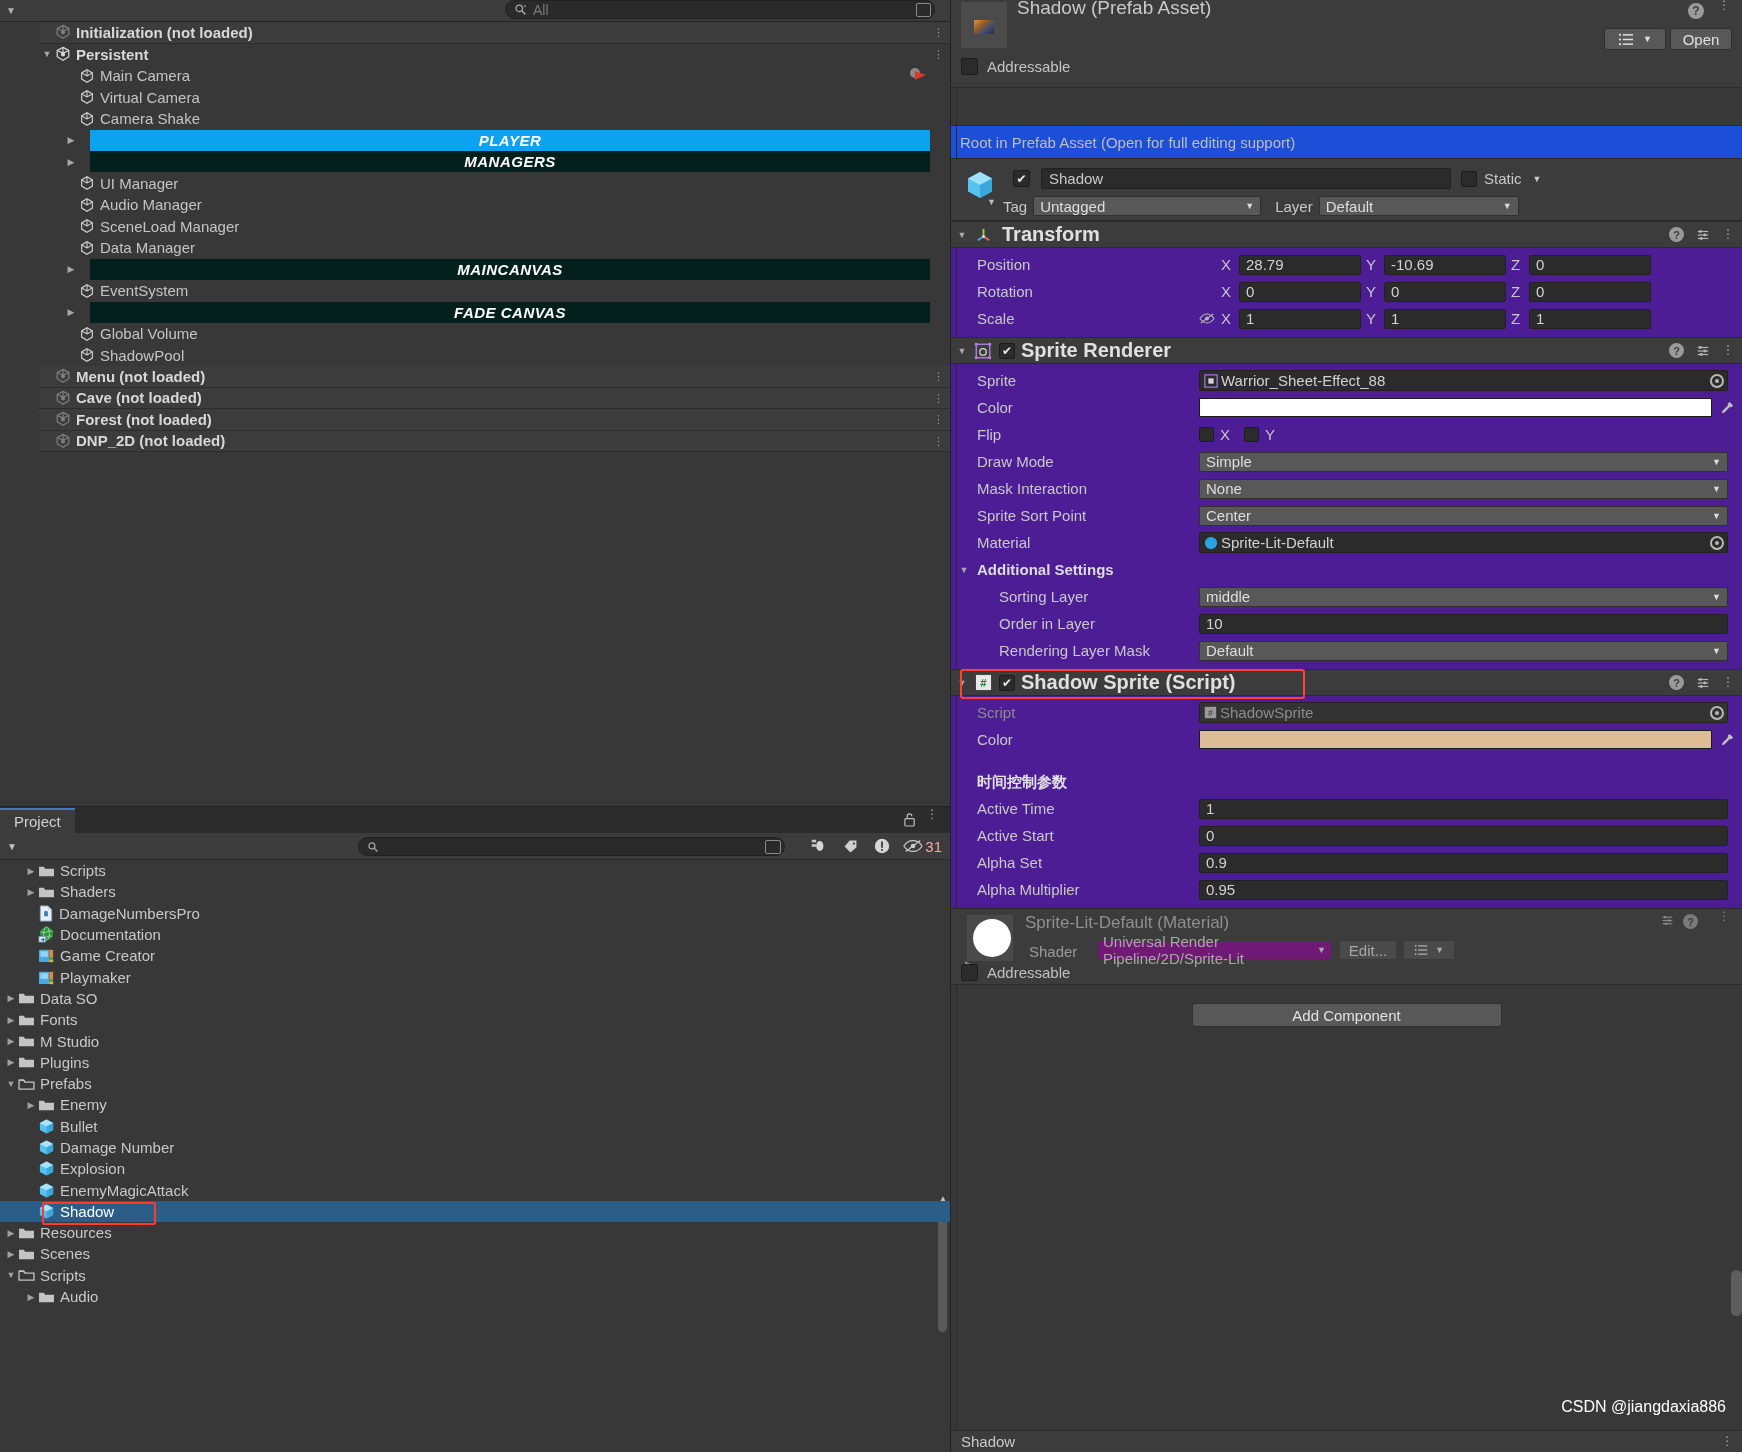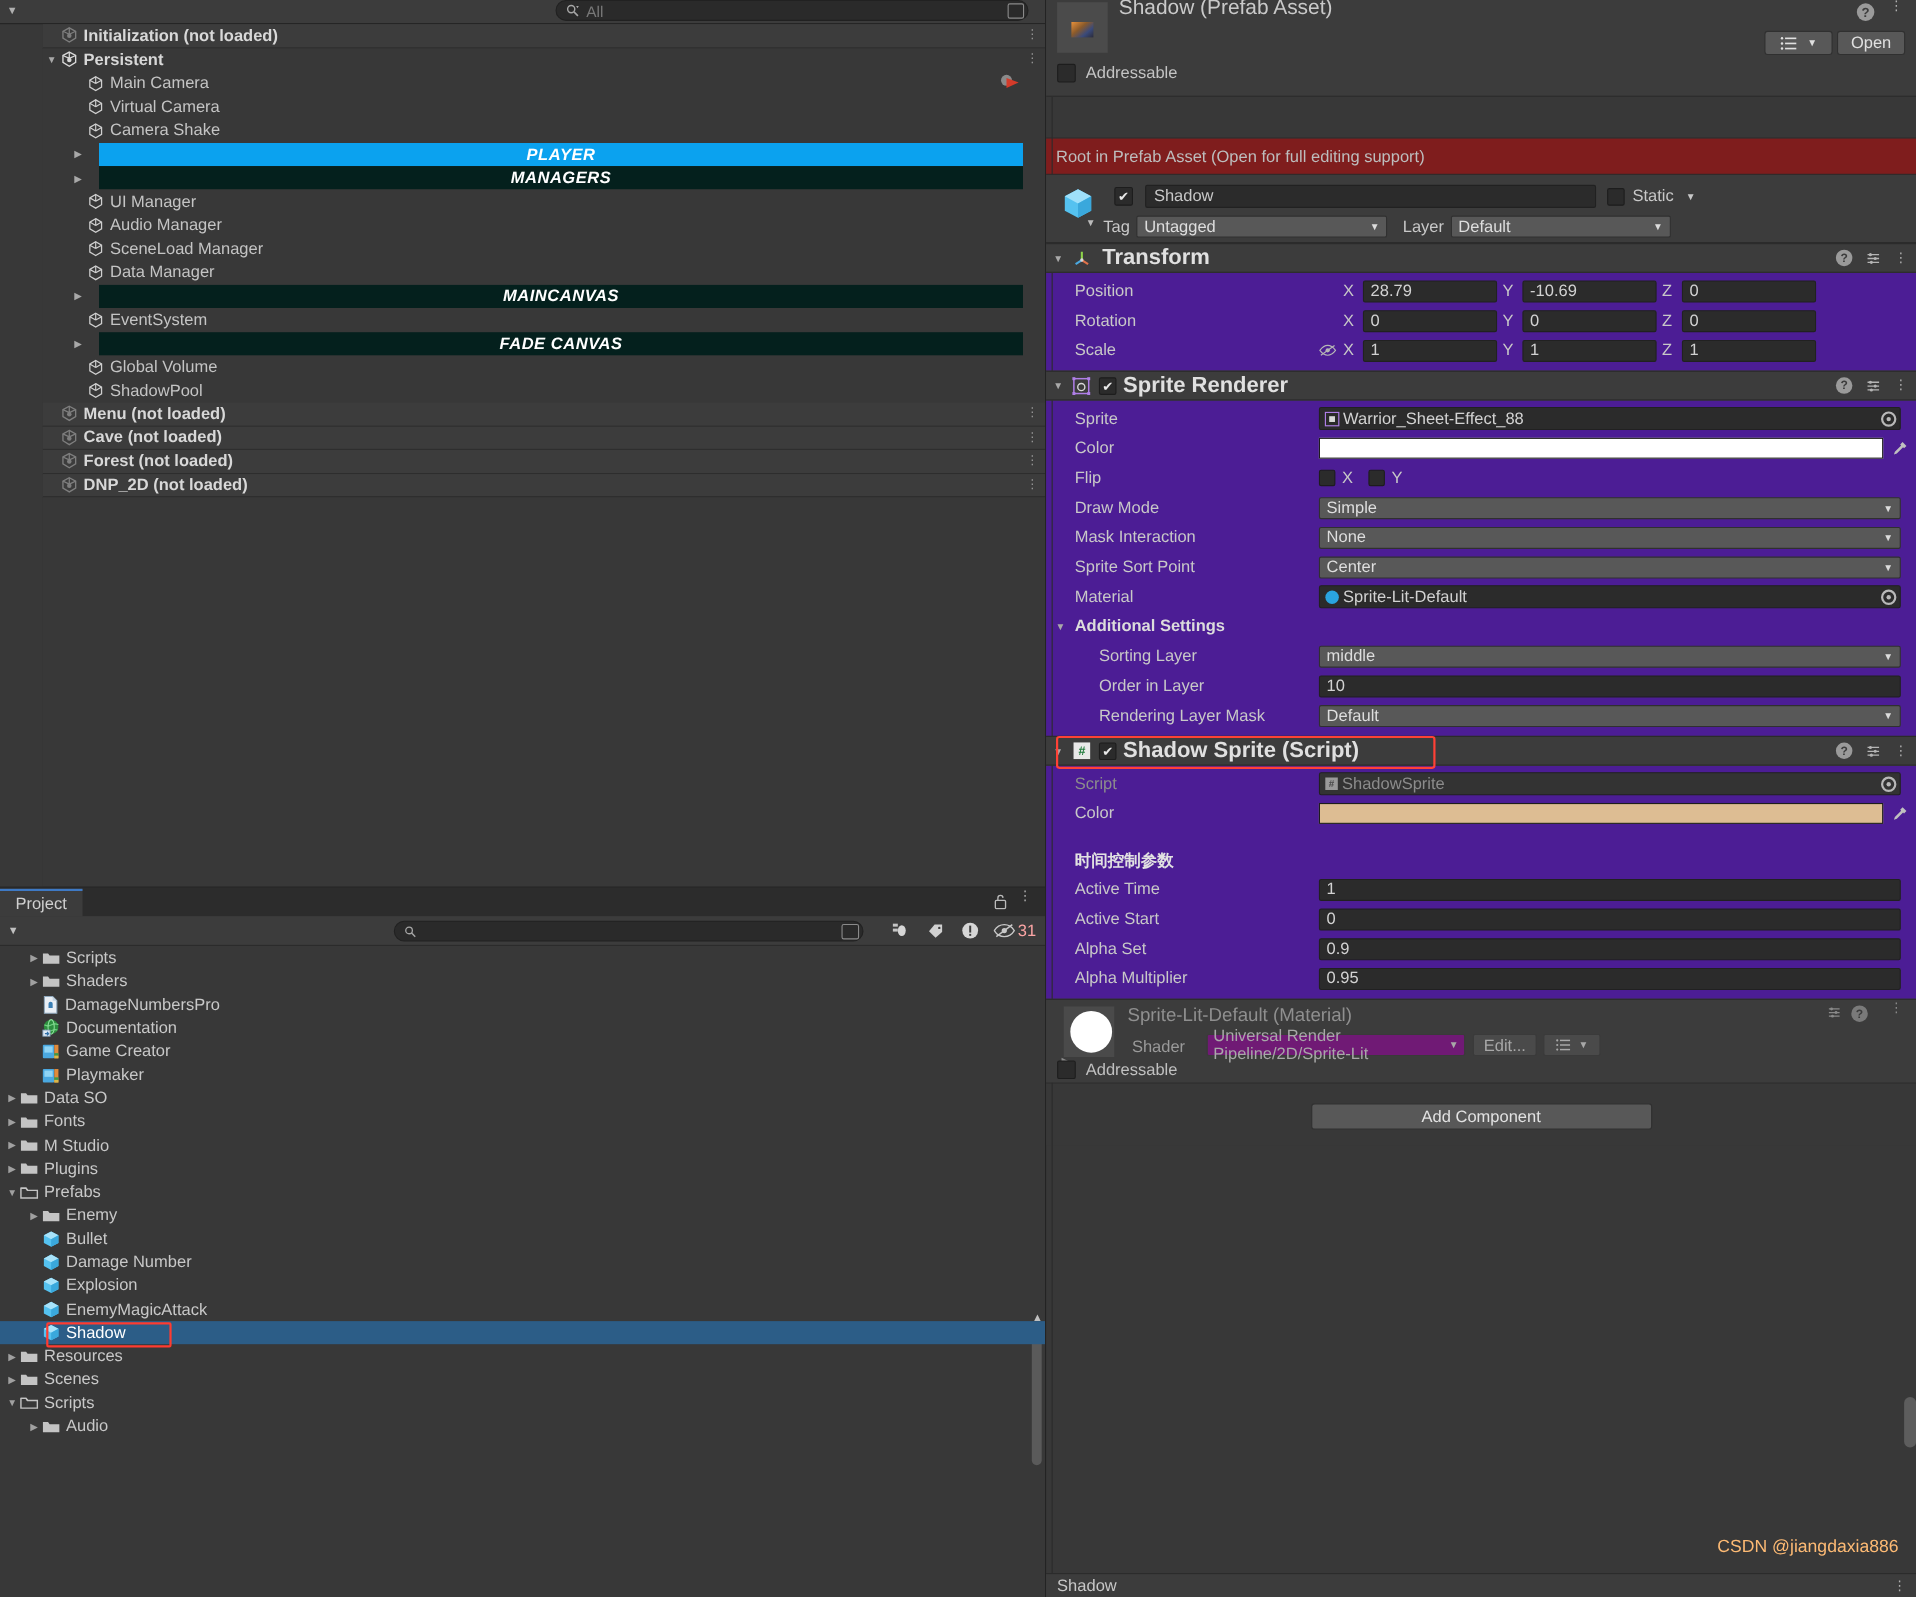--- a/index.html
+++ b/index.html
@@ -171,21 +171,21 @@
   }
   .chk {
     width: 16px; height: 16px; background: #2b2b2b; border: 1px solid #1d1d1d;
     border-radius: 2px; display: flex; align-items: center; justify-content: center;
     font-size: 12px; color: #e8e8e8;
   }
   .chk.big { width: 17px; height: 17px; }
 
   .ins-gap { height: 38px; background: #383838; border-bottom: 1px solid #2b2b2b; }
   .ins-prefab-note {
-    height: 33px; background: #7f1d1d; border-bottom: 1px solid #2b2b2b;
+    height: 33px; background: #1d4ed8; border-bottom: 1px solid #2b2b2b;
     display: flex; align-items: center; padding-left: 9px;
     font-size: 15px; color: #bdbdbd;
   }
 
   .go-header {
     position: relative; height: 62px; background: #3c3c3c;
     border-bottom: 1px solid #2b2b2b;
   }
   .go-cube {
     position: absolute; left: 13px; top: 10px; width: 32px; height: 32px;
@@ -343,21 +343,21 @@
     background: #383838; border-top: 1px solid #2b2b2b; padding: 18px 0 14px 0;
     display: flex; justify-content: center;
   }
   .add-comp {
     width: 310px; height: 24px; background: #585858; border: 1px solid #303030;
     border-radius: 3px; display: flex; align-items: center; justify-content: center;
     font-size: 15px; color: #e2e2e2;
   }
 
   .watermark {
-    position: absolute; right: 16px; bottom: 36px; font-size: 16px; color: #fdba74;
+    position: absolute; right: 16px; bottom: 36px; font-size: 16px; color: #ffffff;
   }
   .ins-statusbar {
     position: absolute; left: 0; bottom: 0; width: 792px; height: 22px;
     background: #3c3c3c; border-top: 1px solid #2b2b2b;
     display: flex; align-items: center; padding-left: 10px;
     font-size: 15px; color: #c8c8c8;
   }
   .ins-scrollbar {
     position: absolute; right: 0px; top: 1270px; width: 11px; height: 46px;
     background: #5d5d5d; border-radius: 6px;

